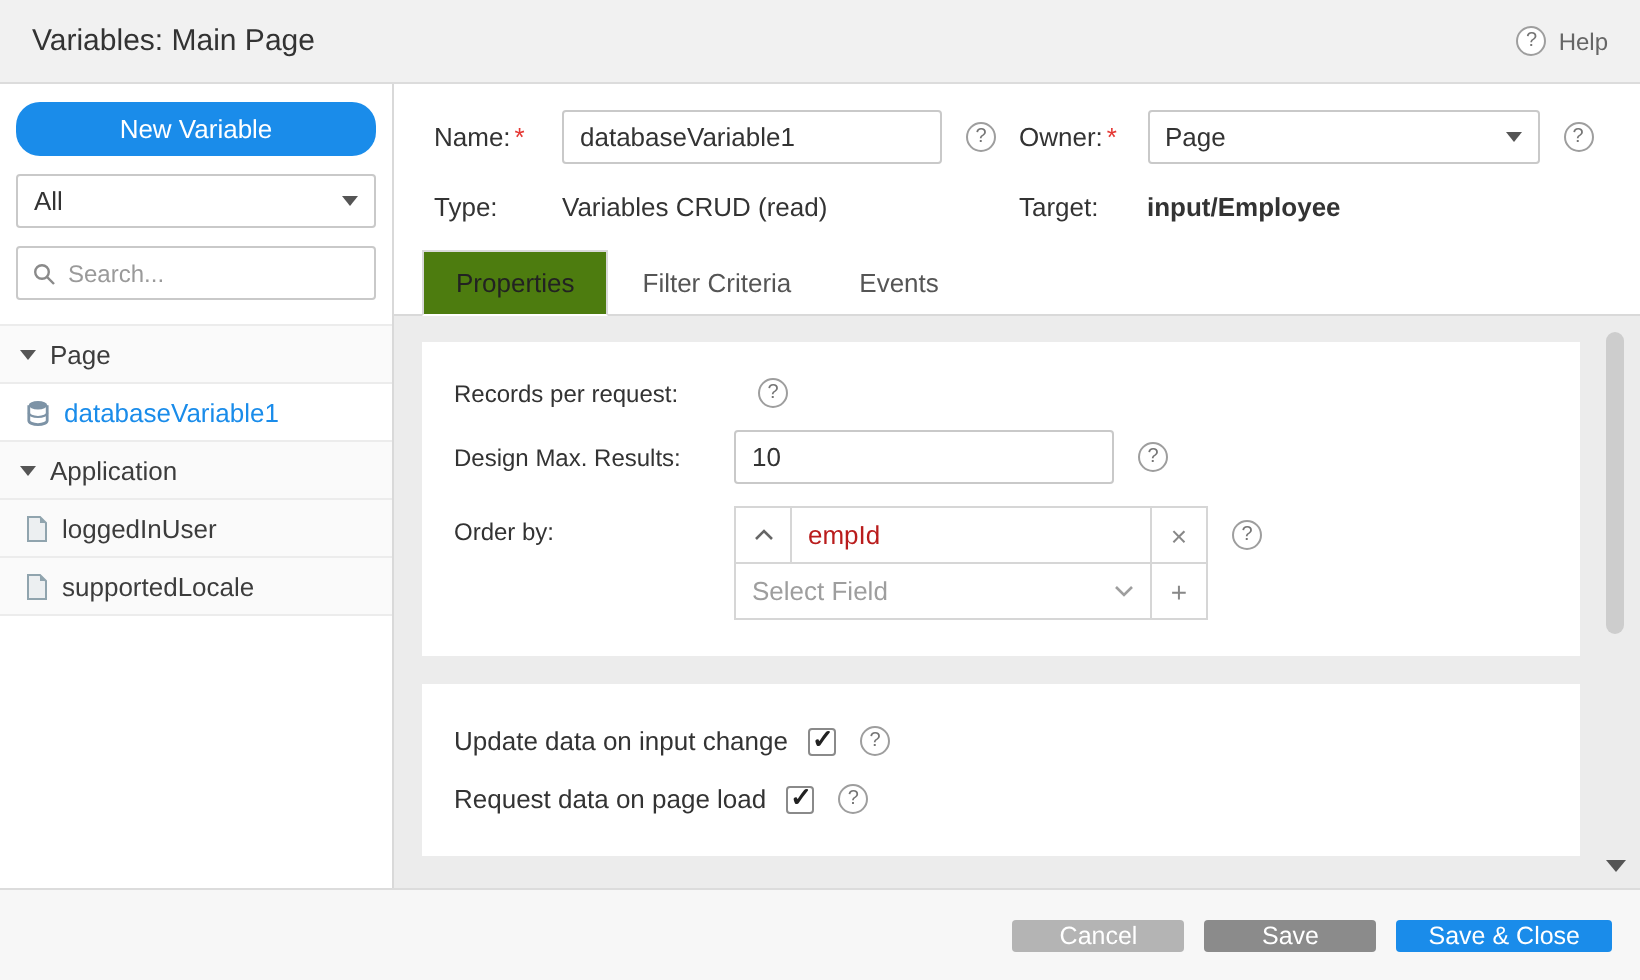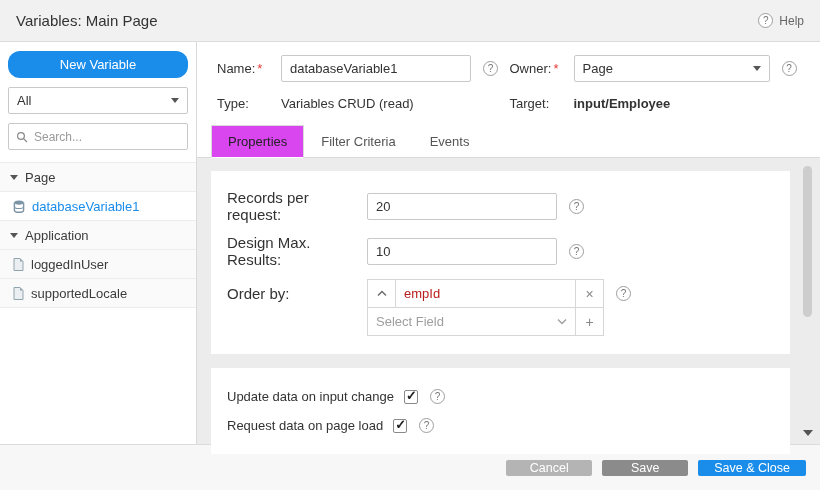--- a/index.html
+++ b/index.html
@@ -57,29 +57,29 @@
   .select { height: 27px; border: 1px solid #c9c9c9; border-radius: 2px; display: flex; align-items: center;
             justify-content: space-between; padding: 0 8px; font-size: 13px; color: #333; width: 196px;
             background: #fff; cursor: pointer; }
   .static-value { font-size: 13px; color: #333; }
   .bold { font-weight: bold; }
 
   
   .tabs { display: flex; margin-top: 14px; padding-left: 14px; border-bottom: 1px solid #d9d9d9; flex: none; background: #fff; }
   .tab { padding: 8px 16px; font-size: 13px; color: #555; cursor: pointer;
          border: 1px solid transparent; margin-bottom: -1px; }
-  .tab.active { background: #d946ef; border-color: #d9d9d9; border-bottom-color: #fff; color: #222; }
+  .tab.active { background: #4d7c0f; border-color: #d9d9d9; border-bottom-color: #fff; color: #222; }
 
   
   .panel { flex: 1; background: #ececec; position: relative; padding: 13px 30px 0 14px; min-height: 0; }
   .card { background: #fff; padding: 7px 16px; }
   .card + .card { margin-top: 14px; }
   .field-row { display: flex; align-items: center; margin: 11px 0; }
   .field-row.top { align-items: flex-start; }
-  .f-label { width: 140px; flex: none; font-size: 15px; color: #333; }
+  .f-label { width: 140px; flex: none; font-size: 12px; color: #333; }
   .field-row.top .f-label { margin-top: 6px; }
   .field-row.top .help-circle { margin-top: 7px; }
   .help-gap { margin-left: 12px; }
 
   
   .ob { display: flex; flex-direction: column; }
   .ob-row { display: flex; }
   .ob-row + .ob-row { margin-top: -1px; }
   .ob-cell { border: 1px solid #d6d6d6; background: #fff; height: 29px; display: flex;
              align-items: center; justify-content: center; }
@@ -227,21 +227,20 @@
         <div class="tab active">Properties</div>
         <div class="tab">Filter Criteria</div>
         <div class="tab">Events</div>
       </div>
 
       <div class="panel">
 
         <div class="card">
           <div class="field-row">
             <span class="f-label">Records per request:</span>
-            <input class="text-input w190" value="20" style="">
             <span class="help-circle help-gap"></span>
           </div>
           <div class="field-row">
             <span class="f-label">Design Max. Results:</span>
             <input class="text-input w190" value="10" style="">
             <span class="help-circle help-gap"></span>
           </div>
           <div class="field-row top">
             <span class="f-label">Order by:</span>
             <div class="ob">

